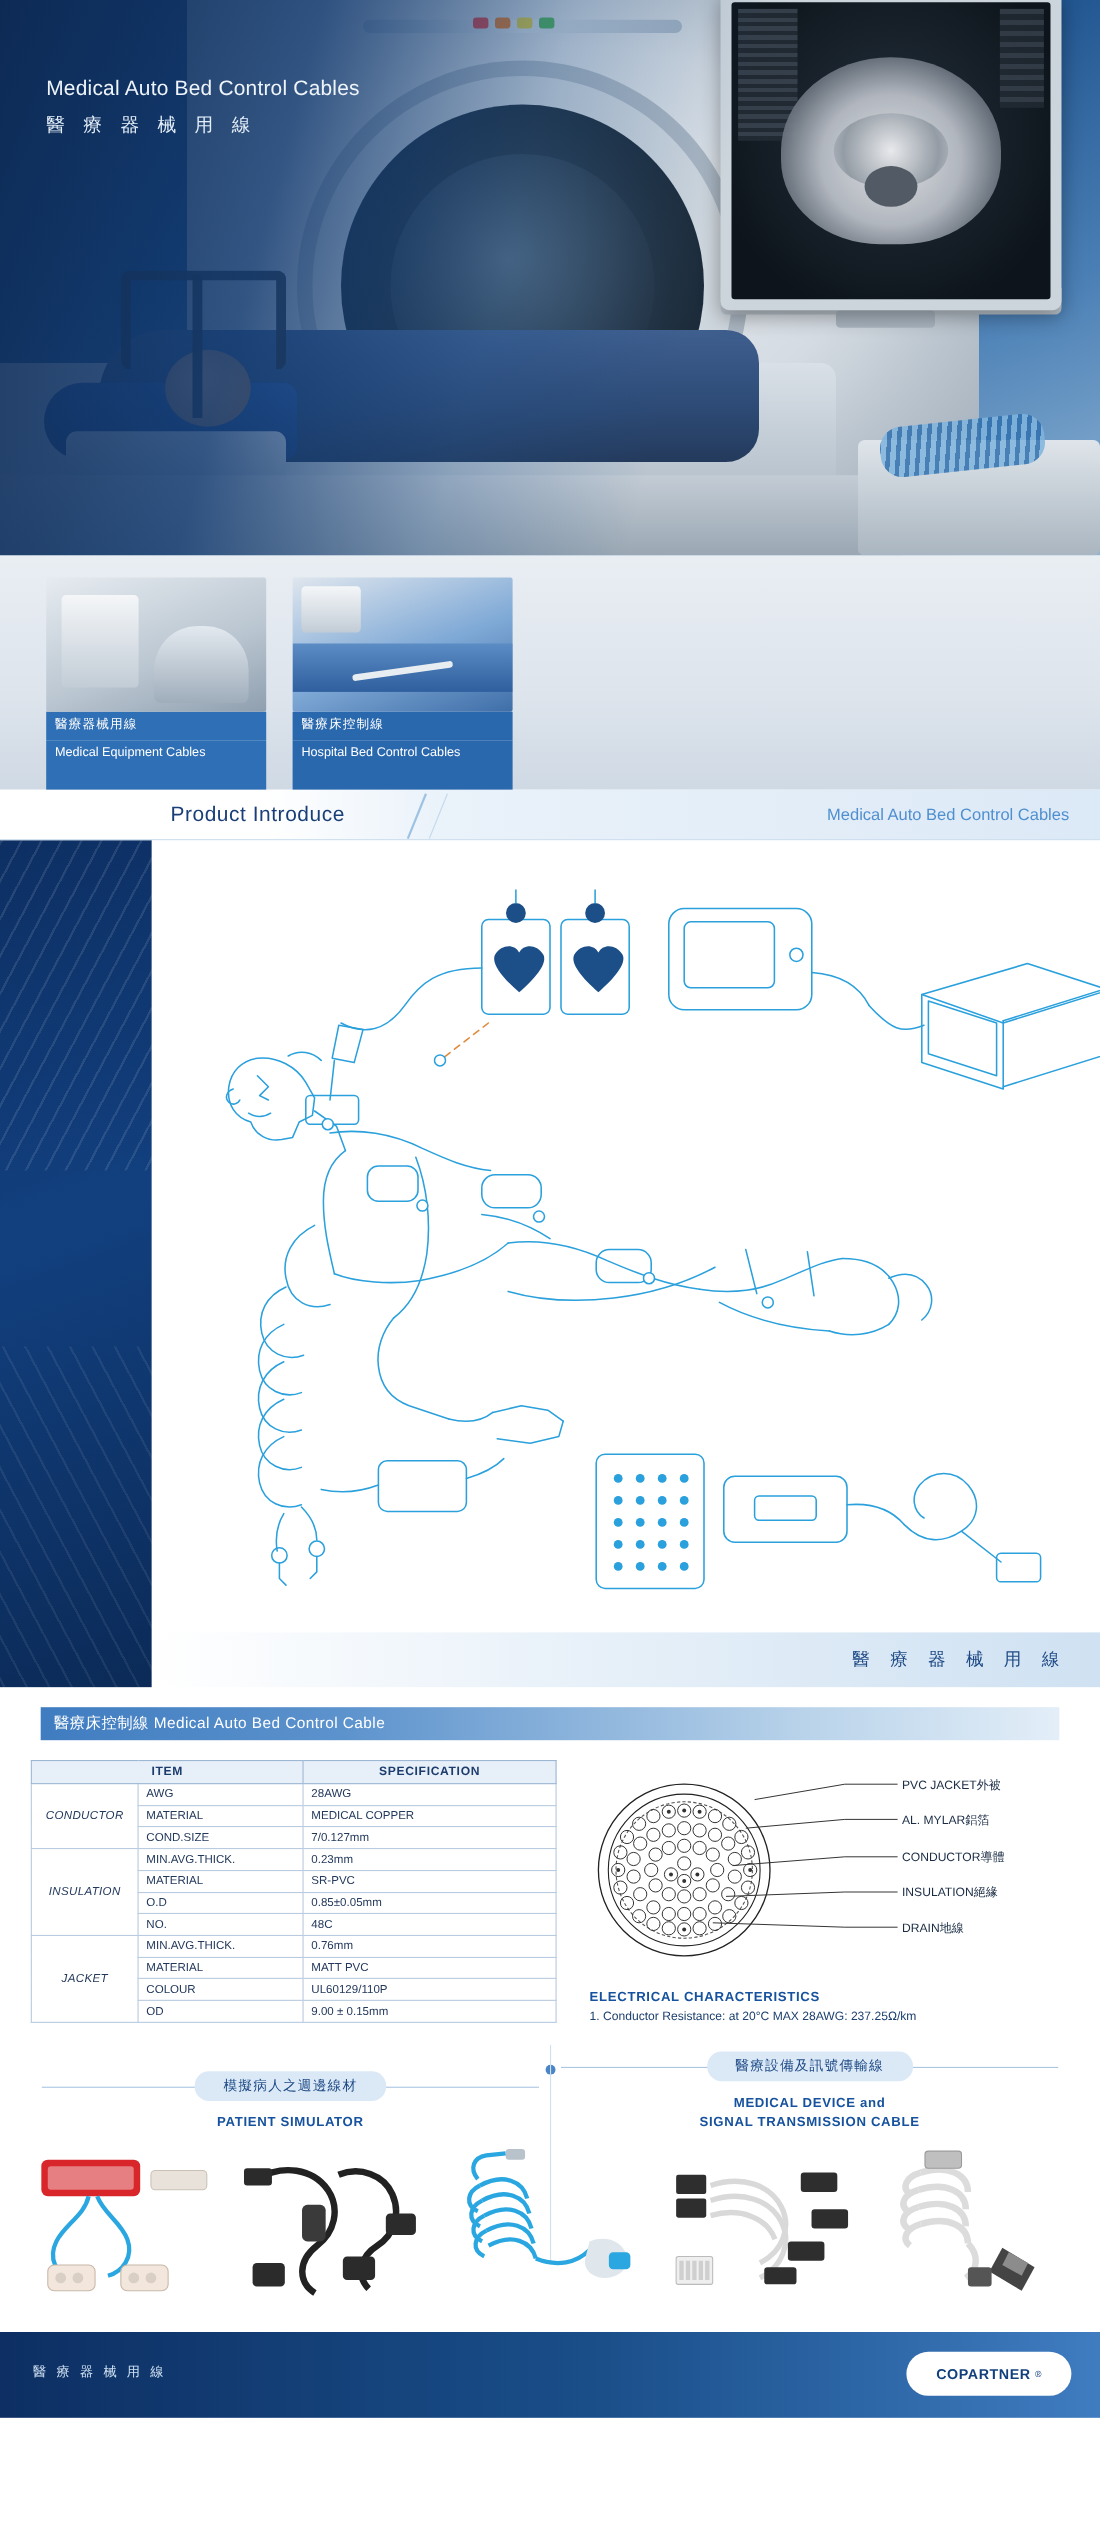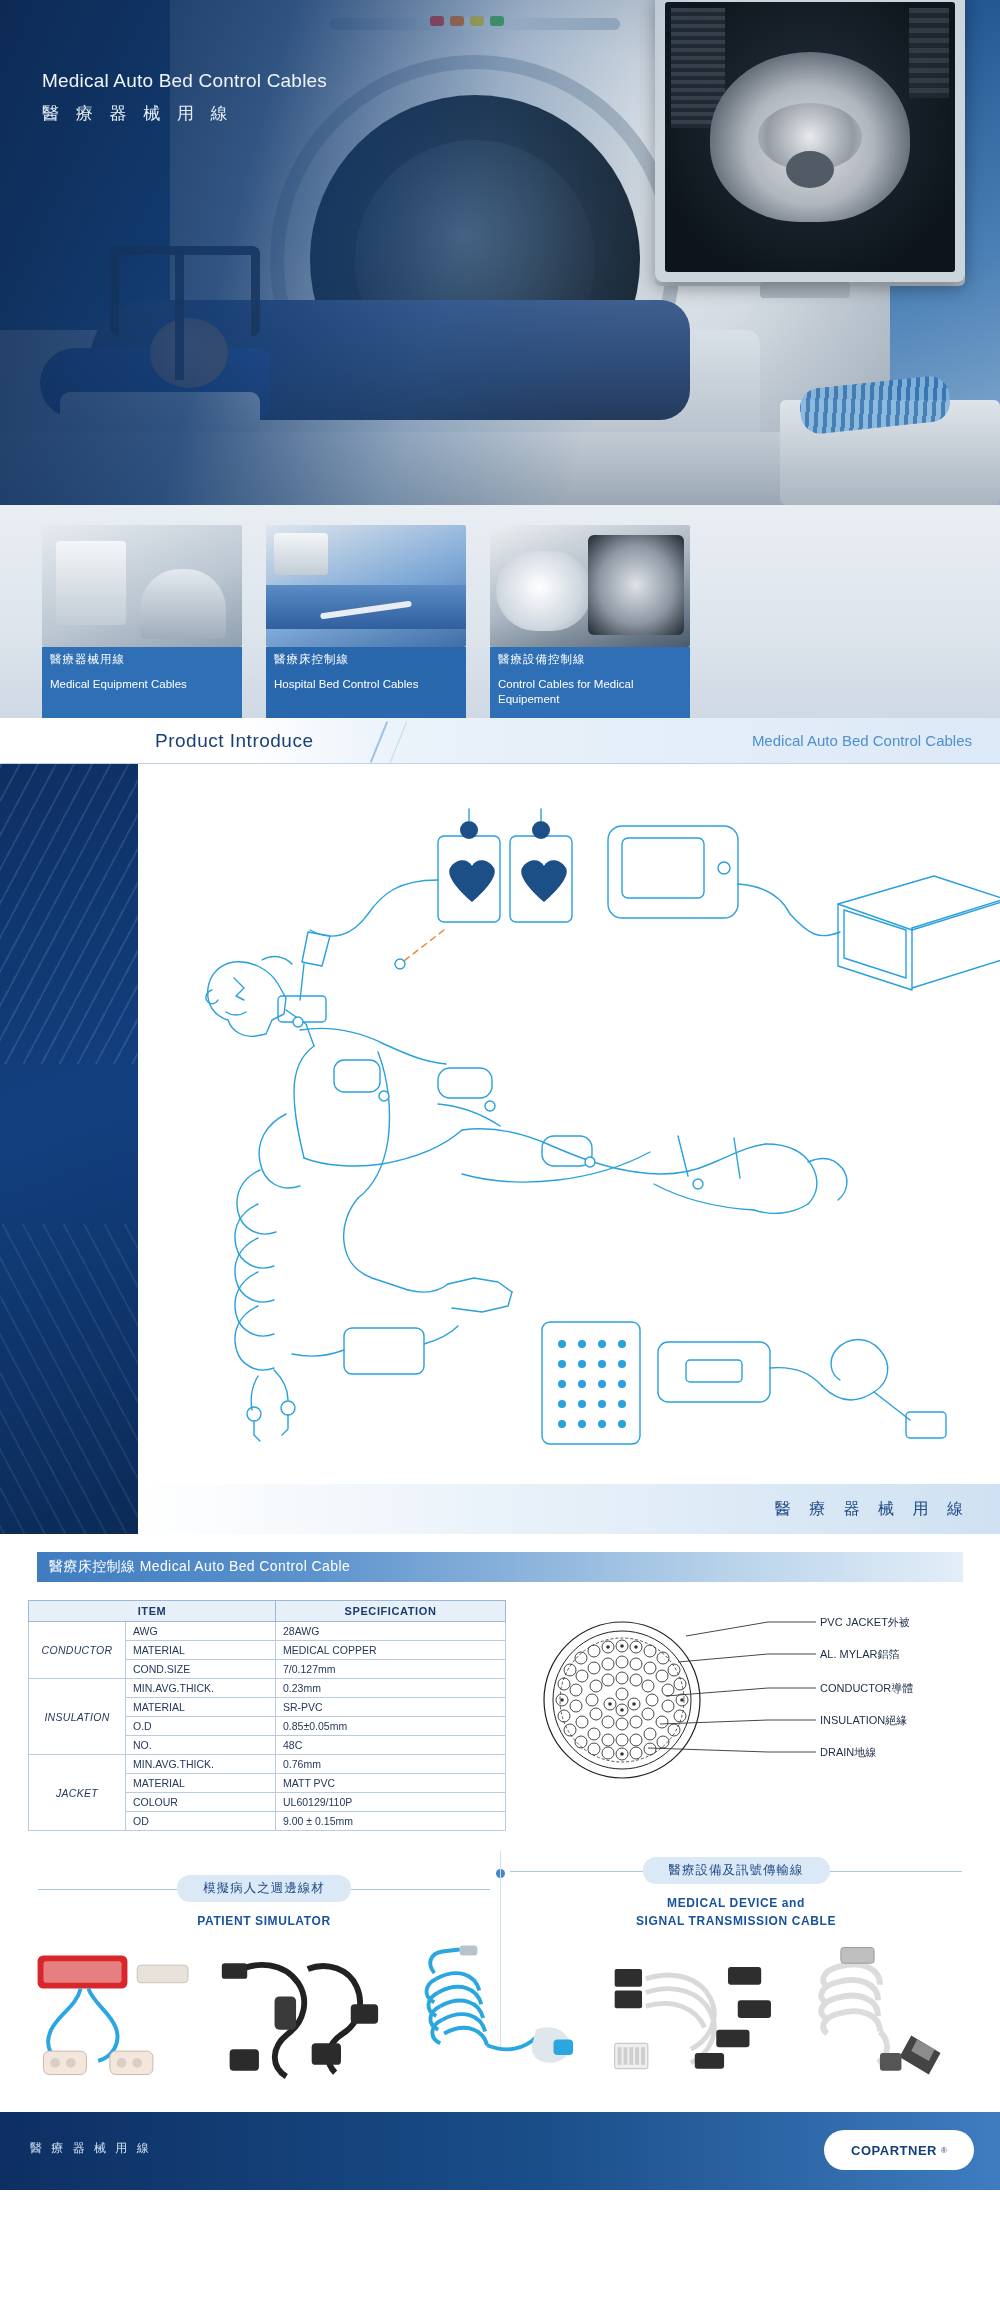--- a/index.html
+++ b/index.html
@@ -390,28 +390,20 @@
       <div class="thumb">
         <div class="thumb-img t2">
           <div class="t-dev" style="left:8px;top:8px;width:54px;height:42px;"></div>
           <div class="t-bed"></div>
           <div class="t-tool"></div>
         </div>
         <div class="thumb-cap-cn">醫療床控制線</div>
         <div class="thumb-cap-en">Hospital Bed Control Cables</div>
       </div>
 
-      <div class="thumb">
-        <div class="thumb-img t3">
-          <div class="t-tube"></div>
-          <div class="t-scan"></div>
-        </div>
-        <div class="thumb-cap-cn">醫療設備控制線</div>
-        <div class="thumb-cap-en">Control Cables for Medical Equipement</div>
-      </div>
 
 
     </div>
   </div>
 
   <div class="intro-wrap">
     <div class="intro-head">
       <div class="intro-title">Product  Introduce</div>
       <div class="intro-slash"></div>
       <div class="intro-slash2"></div>
@@ -716,20 +708,24 @@
             </g>
             <g font-size="11" fill="#1b2c45" font-family="Liberation Sans, sans-serif">
               <text x="284" y="26">PVC JACKET外被</text>
               <text x="284" y="58">AL. MYLAR鋁箔</text>
               <text x="284" y="92">CONDUCTOR導體</text>
               <text x="284" y="124">INSULATION絕緣</text>
               <text x="284" y="156">DRAIN地線</text>
             </g>
           </svg>
         </div>
+        <div class="elec">
+          <div class="elec-title">ELECTRICAL  CHARACTERISTICS</div>
+          <div class="elec-line">1. Conductor Resistance:  at 20°C MAX 28AWG: 237.25Ω/km</div>
+        </div>
       </div>
 
     </div>
   </div>
 
   <div class="gallery">
     <div class="gal-head">
       <div class="gal-col">
         <div class="gal-rule"></div>
         <div class="pill">模擬病人之週邊線材</div>

